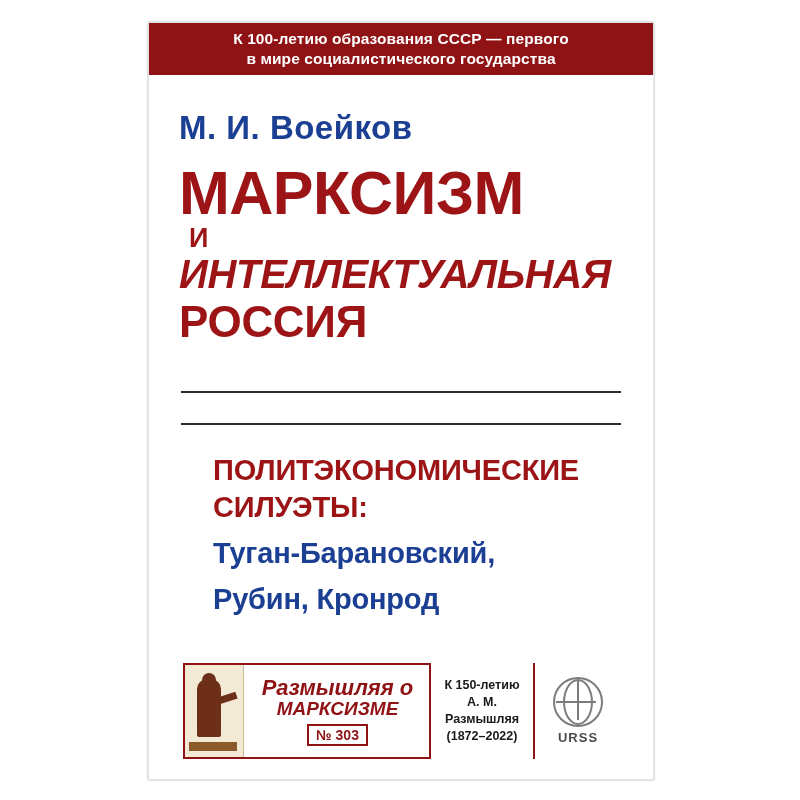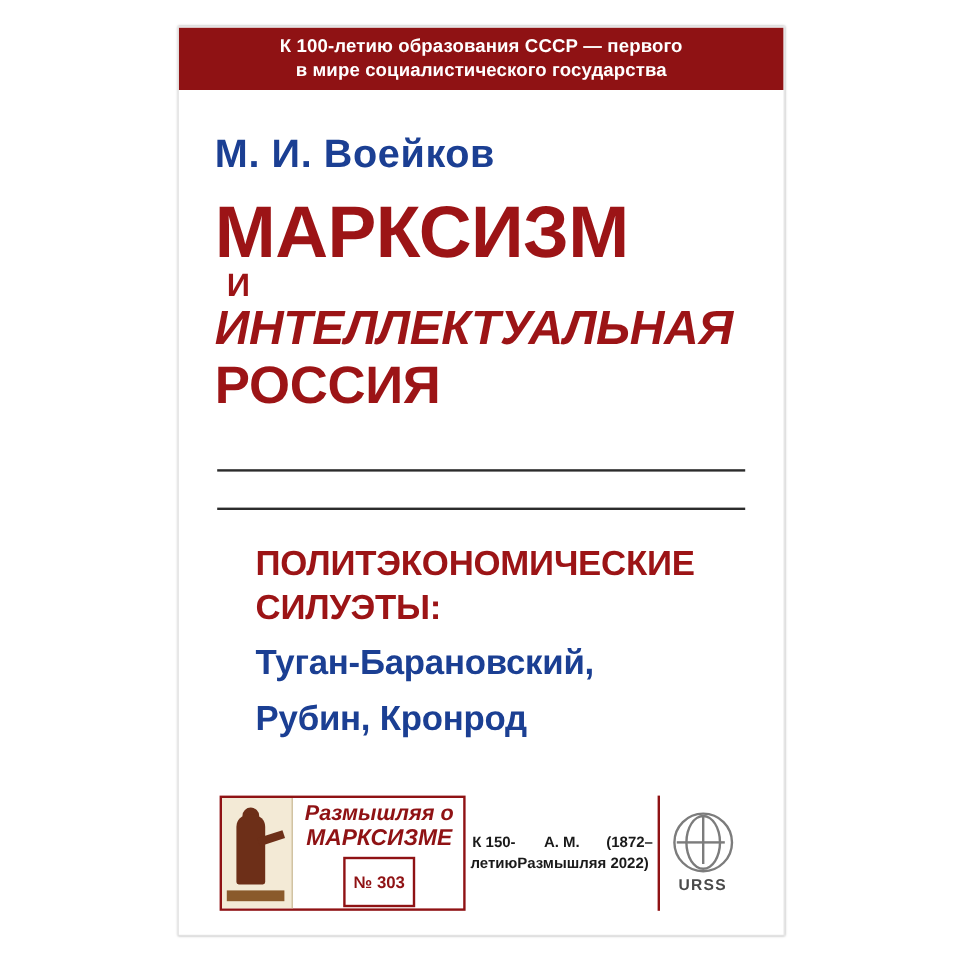--- a/index.html
+++ b/index.html
@@ -194,44 +194,44 @@
   }
   .series-text {
     flex: 1;
     padding: 4px 6px 4px 8px;
     text-align: center;
   }
   .series-l1 {
     color: #8f1214;
     font-weight: bold;
     font-style: italic;
-    font-size: 18px;
+    font-size: 22px;
     line-height: 21px;
   }
   .series-l2 {
     color: #8f1214;
     font-weight: bold;
     font-style: italic;
     font-size: 19px;
     line-height: 22px;
   }
   .series-num {
     display: inline-block;
     margin-top: 4px;
     border: 2px solid #8f1214;
     color: #8f1214;
     font-weight: bold;
     font-size: 14px;
-    padding: 11px 7px;
+    padding: 1px 7px;
     line-height: 16px;
   }
   .anniv {
     flex: 1;
     display: flex;
-    flex-direction: row;
+    flex-direction: column;
     align-items: center;
     justify-content: center;
     color: #1a1a1a;
     font-weight: bold;
     font-size: 12.5px;
     line-height: 17px;
     text-align: center;
     padding: 0 4px;
   }
   .logo {

